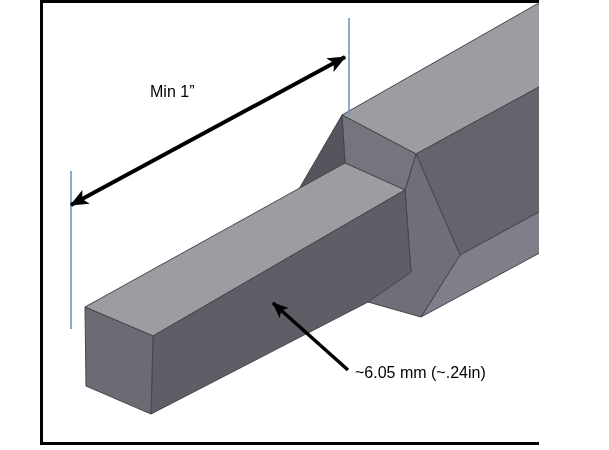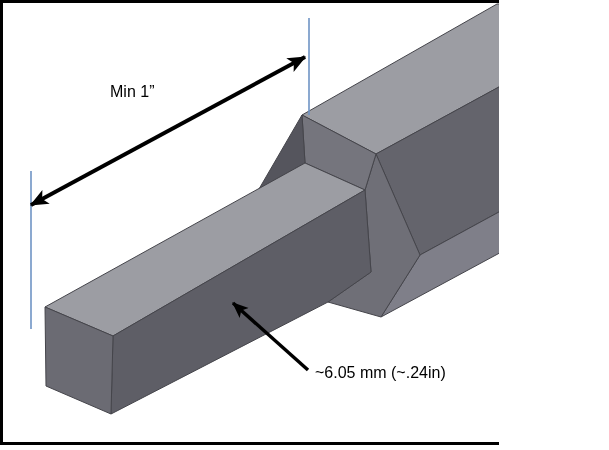--- a/index.html
+++ b/index.html
@@ -7,20 +7,21 @@
     padding: 0;
     background: #ffffff;
   }
   .canvas {
     position: relative;
     width: 499px;
     height: 450px;
     background: var(--background, #ffffff);
     overflow: hidden;
     font-family: "Liberation Sans", sans-serif;
+    padding-left: 40px;
   }
   svg { display: block; }
 
   .frame {
     fill: none;
     stroke: var(--frame, #000000);
     stroke-width: 3;
   }
   .face {
     stroke: var(--edge, #45454b);

